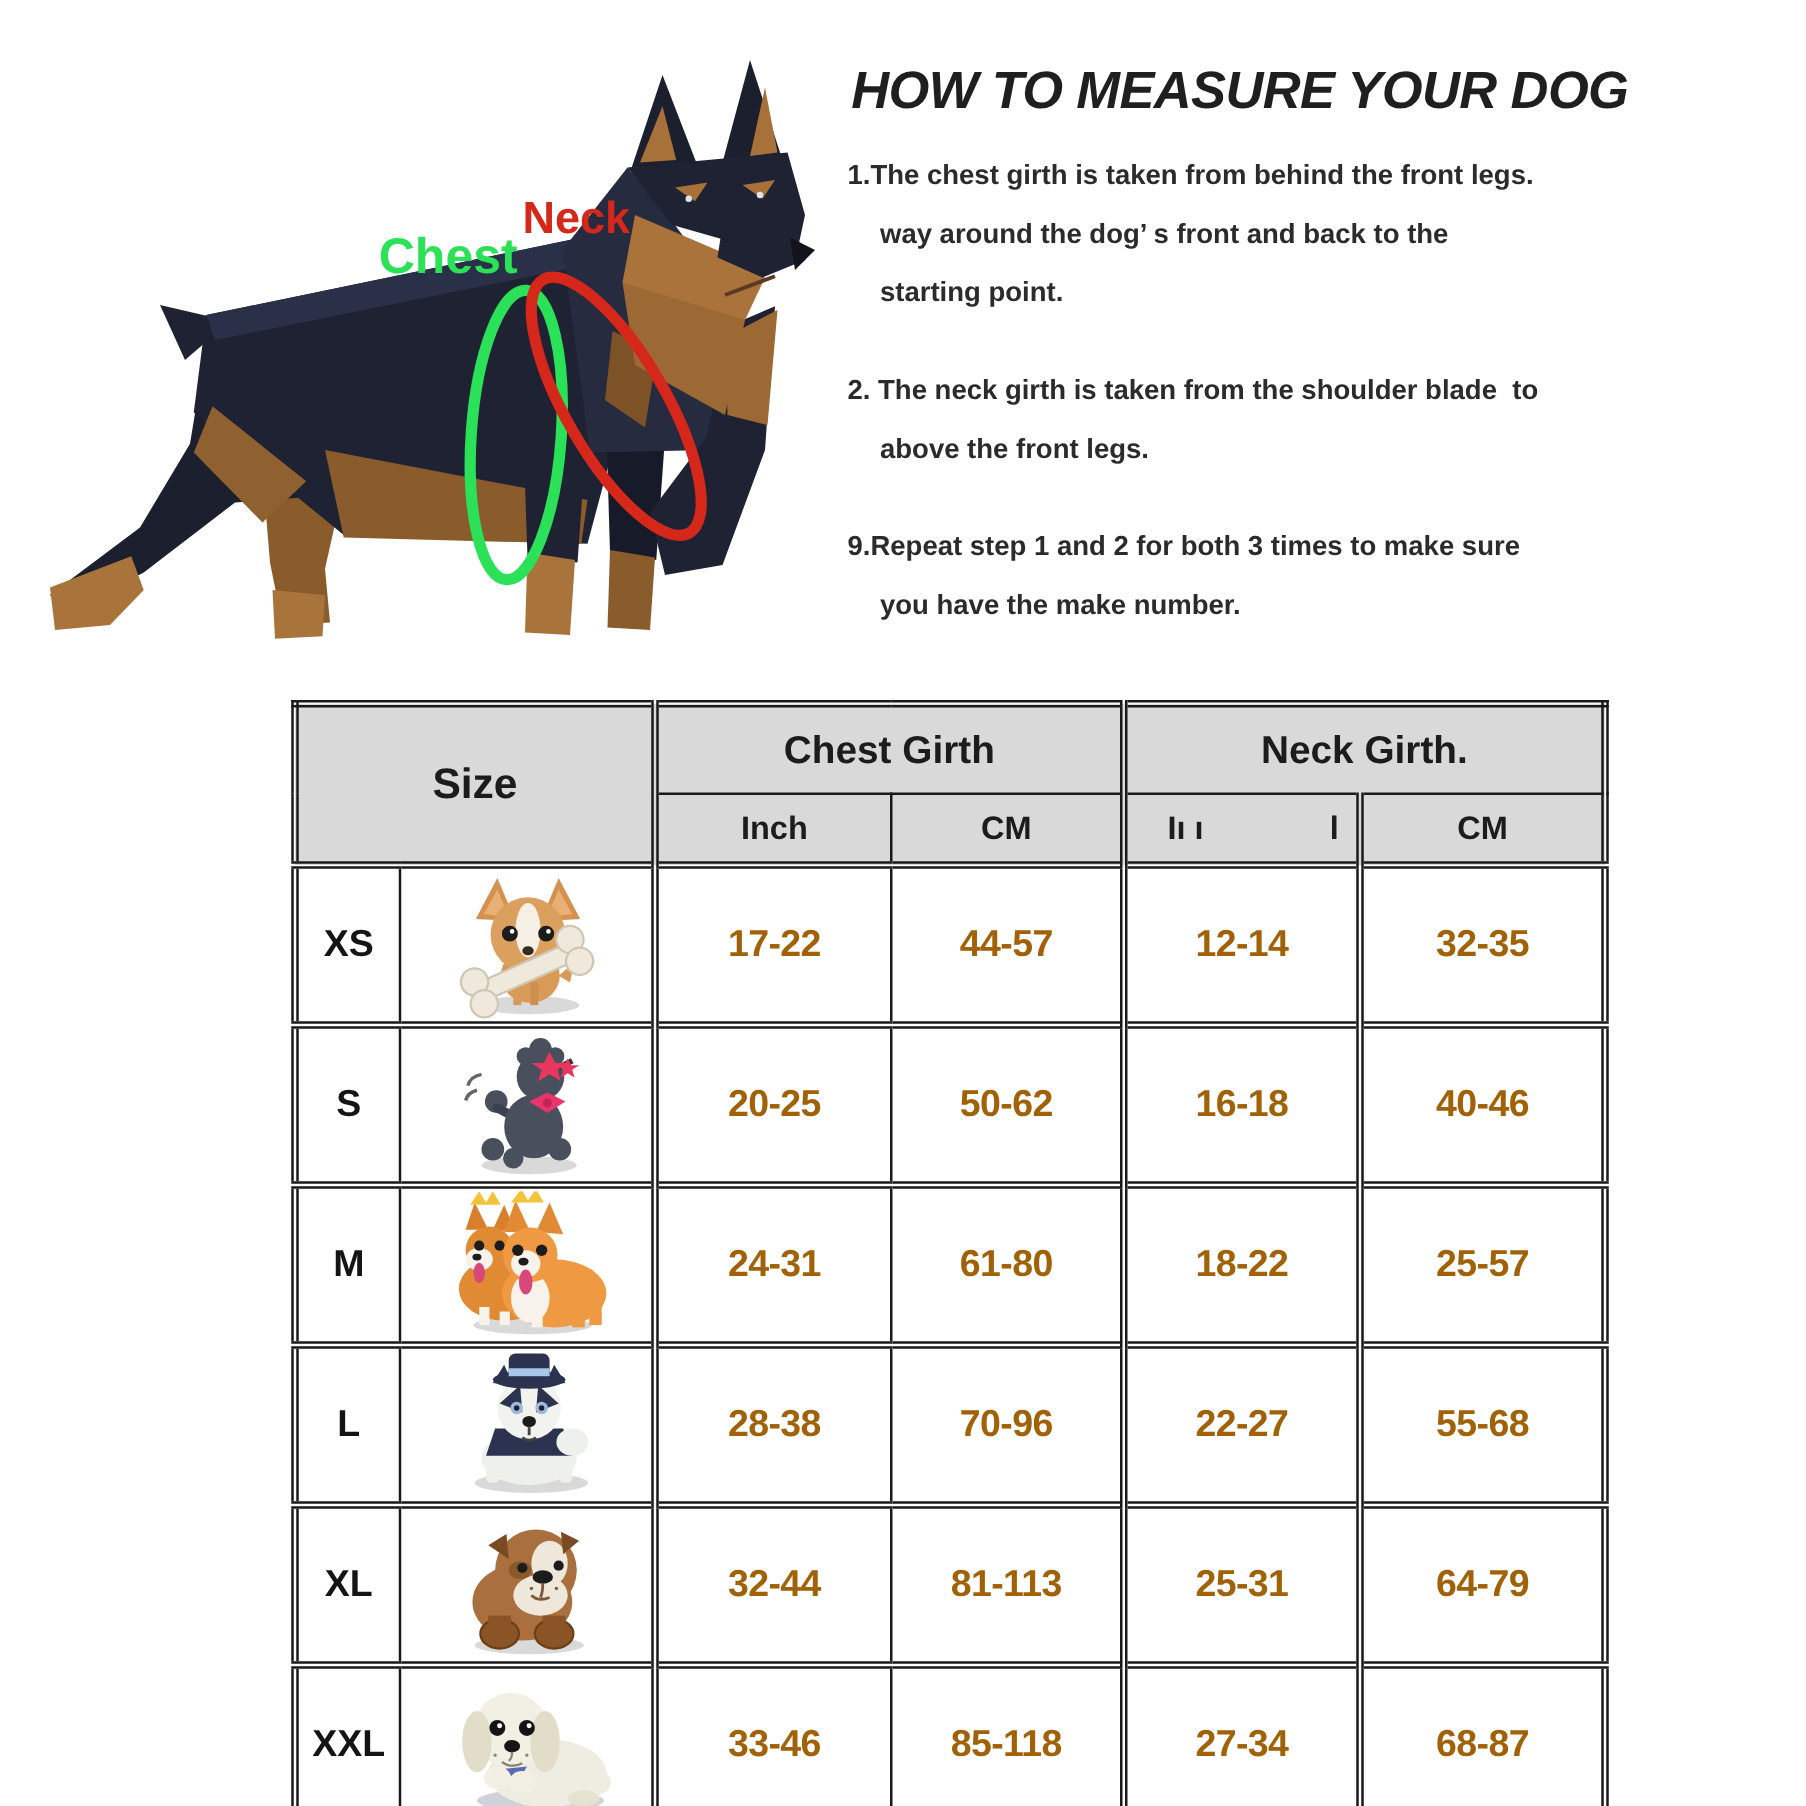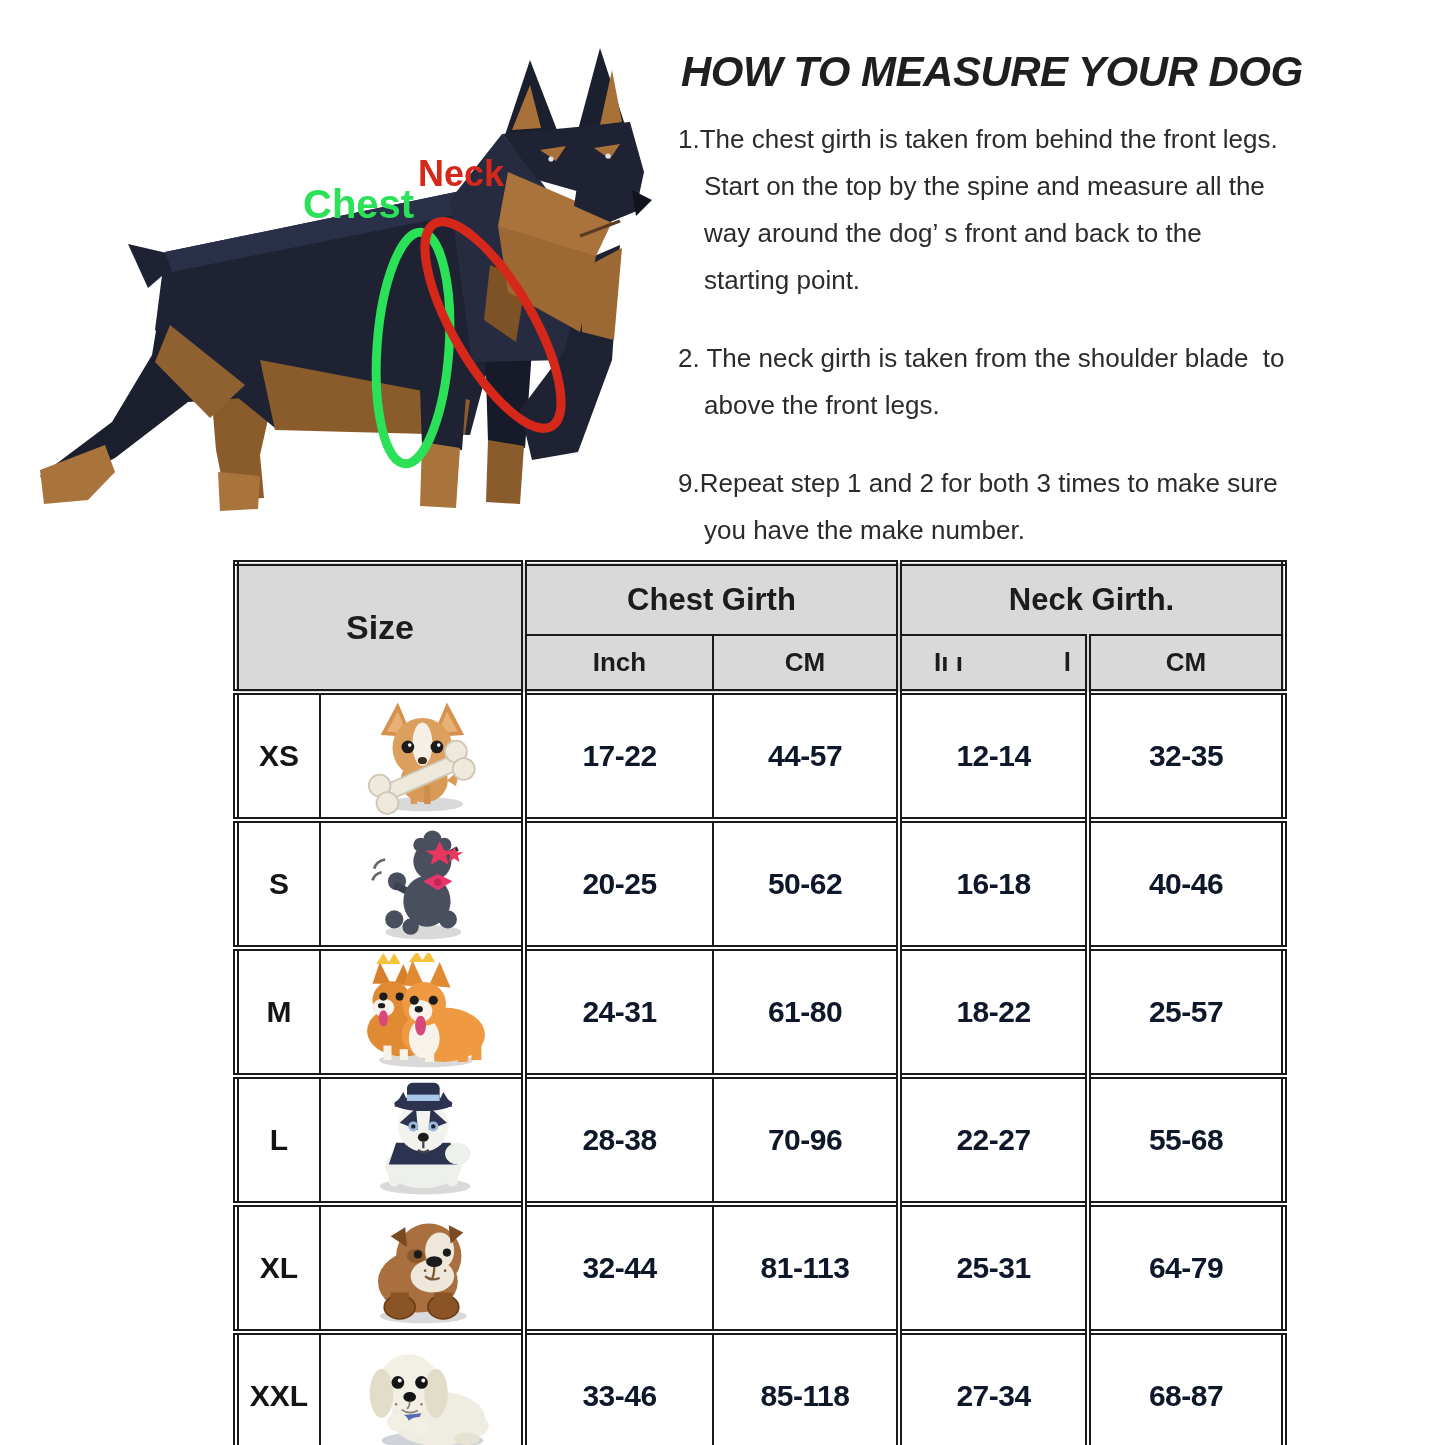--- a/index.html
+++ b/index.html
@@ -4,37 +4,37 @@
 <style>
   html,body{margin:0;padding:0;background:#ffffff;}
   .page{position:relative;width:1445px;height:1445px;background:#ffffff;overflow:hidden;
         font-family:"Liberation Sans",sans-serif;color:#242424;}
 
   
   .headline{position:absolute;left:681px;top:48px;width:730px;
             font-size:42px;font-weight:800;letter-spacing:-0.5px;color:#1f1f1f;white-space:pre;font-style:italic;}
   .instructions{position:absolute;left:678px;top:116px;width:760px;}
   .step{margin-bottom:31px;}
-  .step .ln{font-size:26px;font-weight:400;line-height:47px;color:#2b2b2b;white-space:pre;}
+  .step .ln{font-size:22px;font-weight:700;line-height:47px;color:#2b2b2b;white-space:pre;}
   .step .ln.cont{padding-left:26px;}
 
   
   .dog-wrap{position:absolute;left:20px;top:30px;width:640px;height:520px;}
 
   
   table.sizes{position:absolute;left:233px;top:560px;border-collapse:collapse;
               table-layout:fixed;background:#ffffff;}
   table.sizes{border:6px double #1a1a1a;}
   table.sizes th,table.sizes td{border:2px solid #1a1a1a;padding:0;text-align:center;vertical-align:middle;}
   table.sizes th{background:#d9d9d9;color:#1c1c1c;}
   th.h-size{font-size:34px;font-weight:700;}
   th.h-group{font-size:31px;font-weight:700;height:68px;margin-left:32px;}
   th.h-sub{font-size:26px;font-weight:700;height:53px;}
   td.c-size{font-size:30px;font-weight:700;color:#141414;}
-  td.c-num{font-size:30px;font-weight:700;color:#0f172a;letter-spacing:-0.5px;}
+  td.c-num{font-size:30px;font-weight:700;color:#a16207;letter-spacing:-0.5px;}
   td.c-icon{height:122px;}
   tr.body-row td{border-top:6px double #1a1a1a;}
   .gl{border-left:6px double #1a1a1a !important;}
   .garbled{display:flex;align-items:center;justify-content:space-between;
            padding:0 14px 0 32px;font-size:26px;font-weight:700;color:#1c1c1c;}
   .icon-box{display:flex;align-items:center;justify-content:center;width:100%;height:100%;}
 </style>
 </head>
 <body>
 
@@ -89,21 +89,20 @@
       <text x="283" y="188" font-size="40" font-weight="bold" fill="#2ae157">Chest</text>
       <text x="398" y="156" font-size="36" font-weight="bold" fill="#d5281b">Neck</text>
     </svg>
   </div>
 
   <div class="headline">HOW TO MEASURE YOUR DOG</div>
 
   <div class="instructions">
     <div class="step">
       <div class="ln">1.The chest girth is taken from behind the front legs.</div>
-      <div class="ln cont">Start on the top by the spine and measure all the</div>
       <div class="ln cont">way around the dog’ s front and back to the</div>
       <div class="ln cont">starting point.</div>
     </div>
     <div class="step">
       <div class="ln">2. The neck girth is taken from the shoulder blade  to</div>
       <div class="ln cont">above the front legs.</div>
     </div>
     <div class="step">
       <div class="ln">9.Repeat step 1 and 2 for both 3 times to make sure</div>
       <div class="ln cont">you have the make number.</div>

